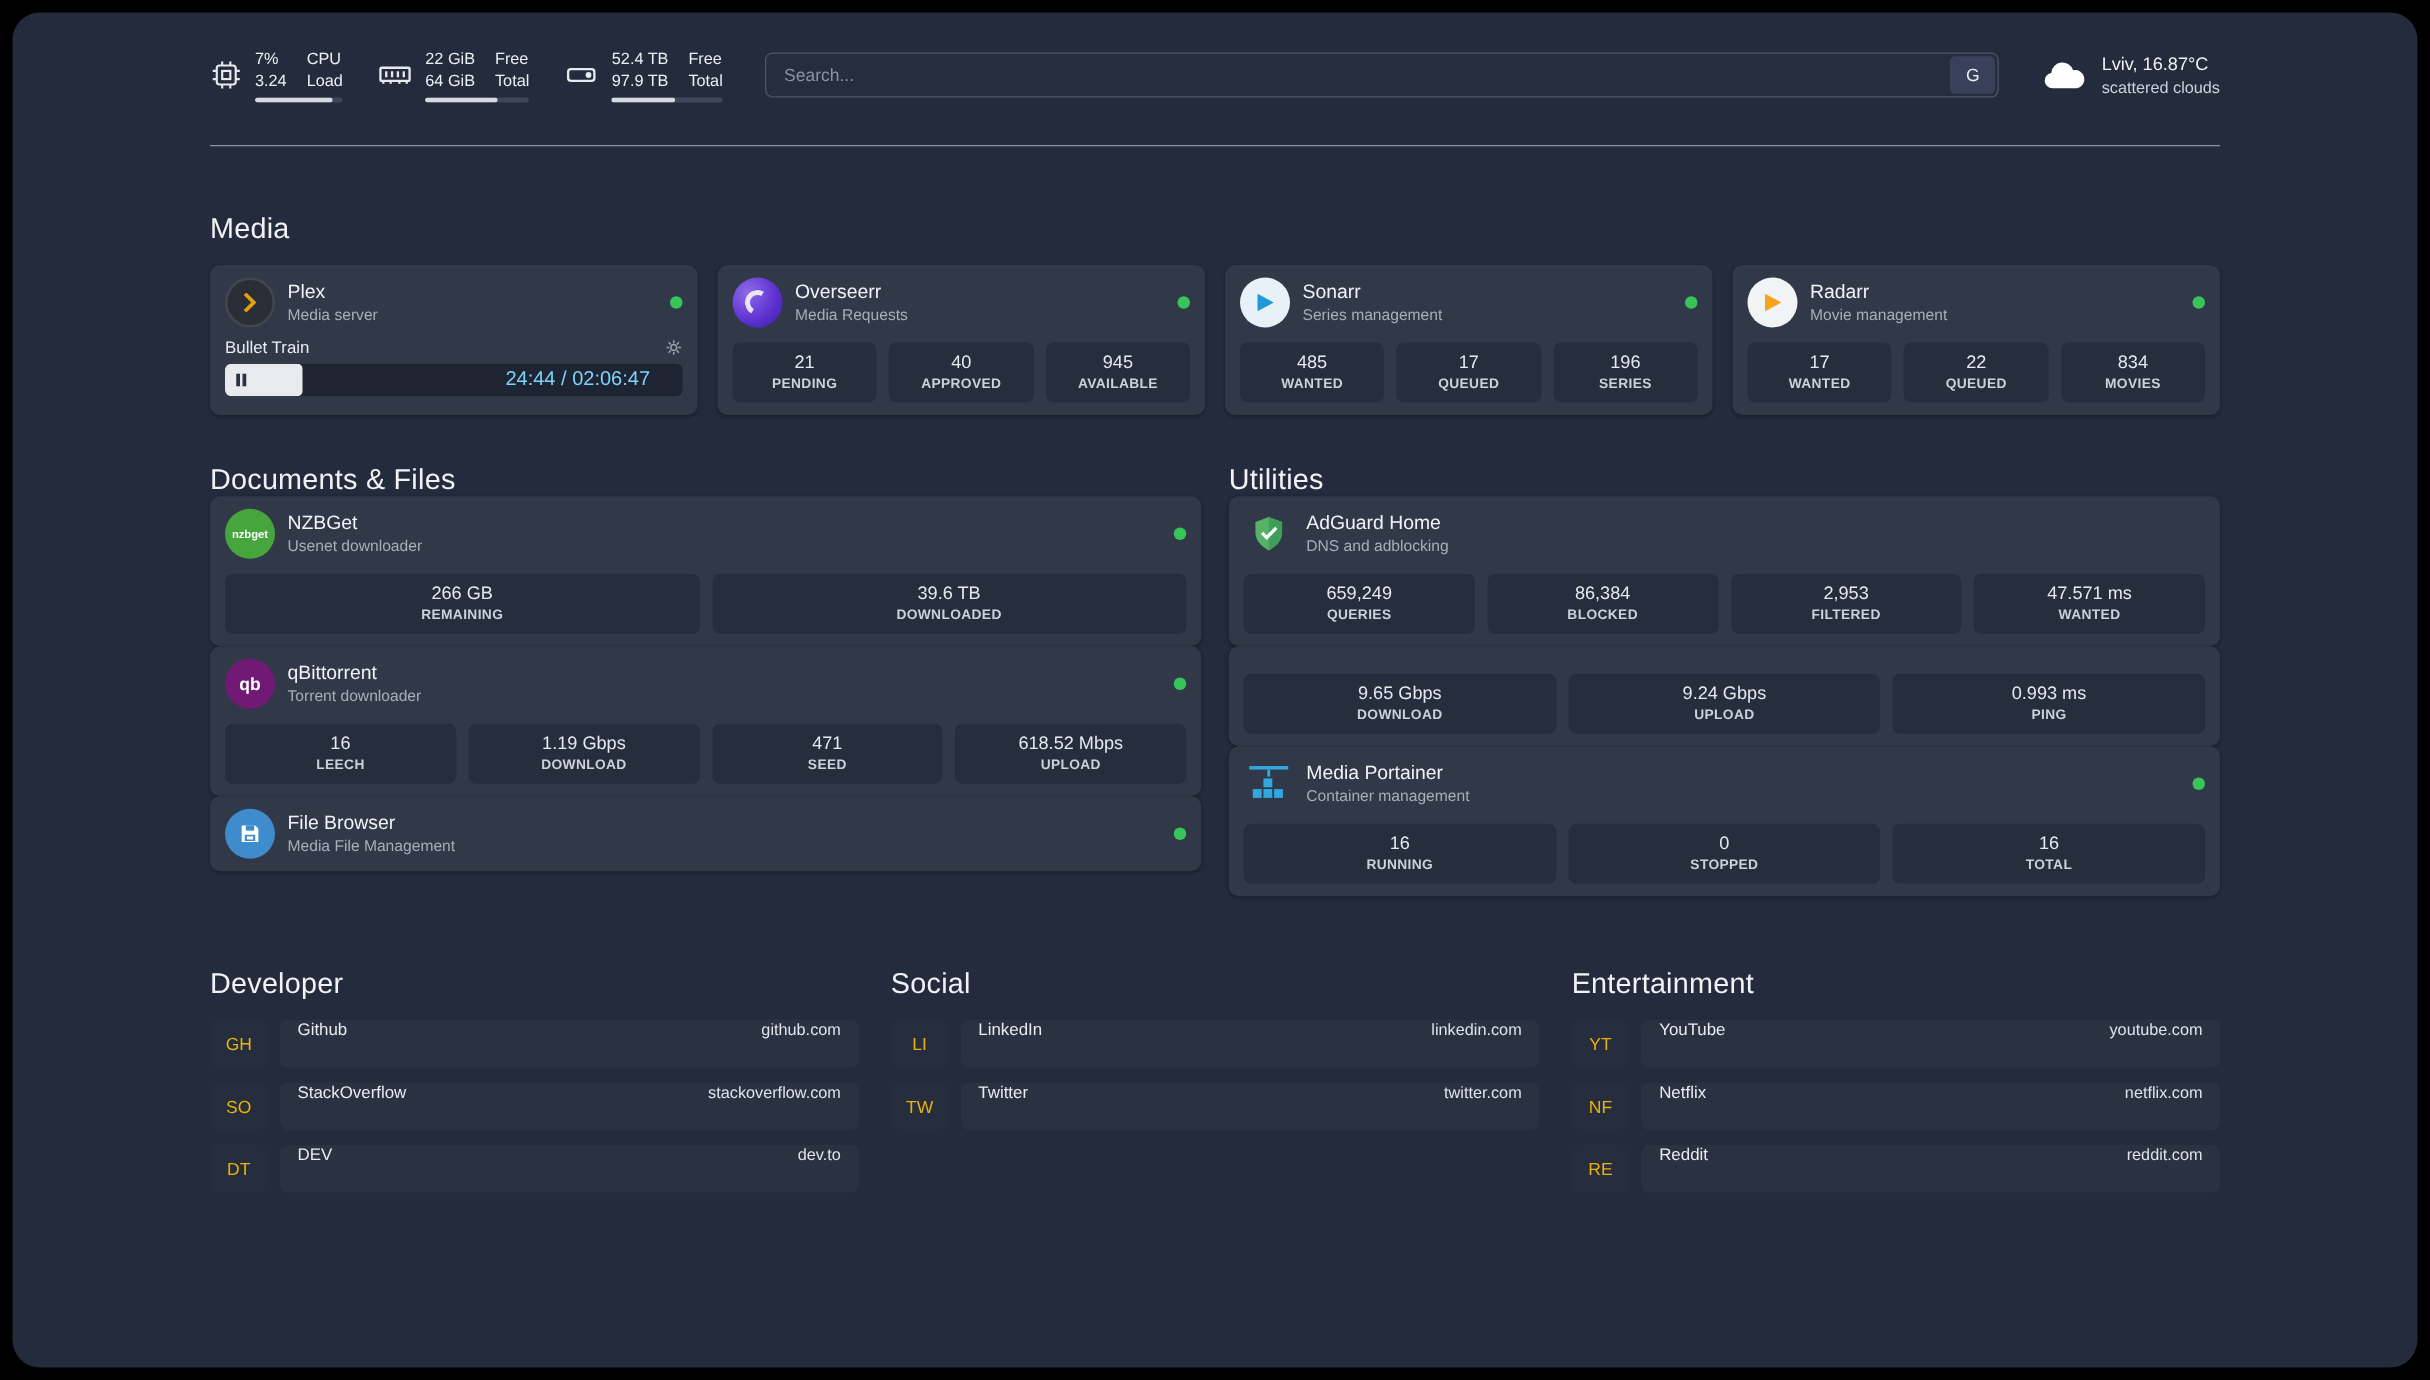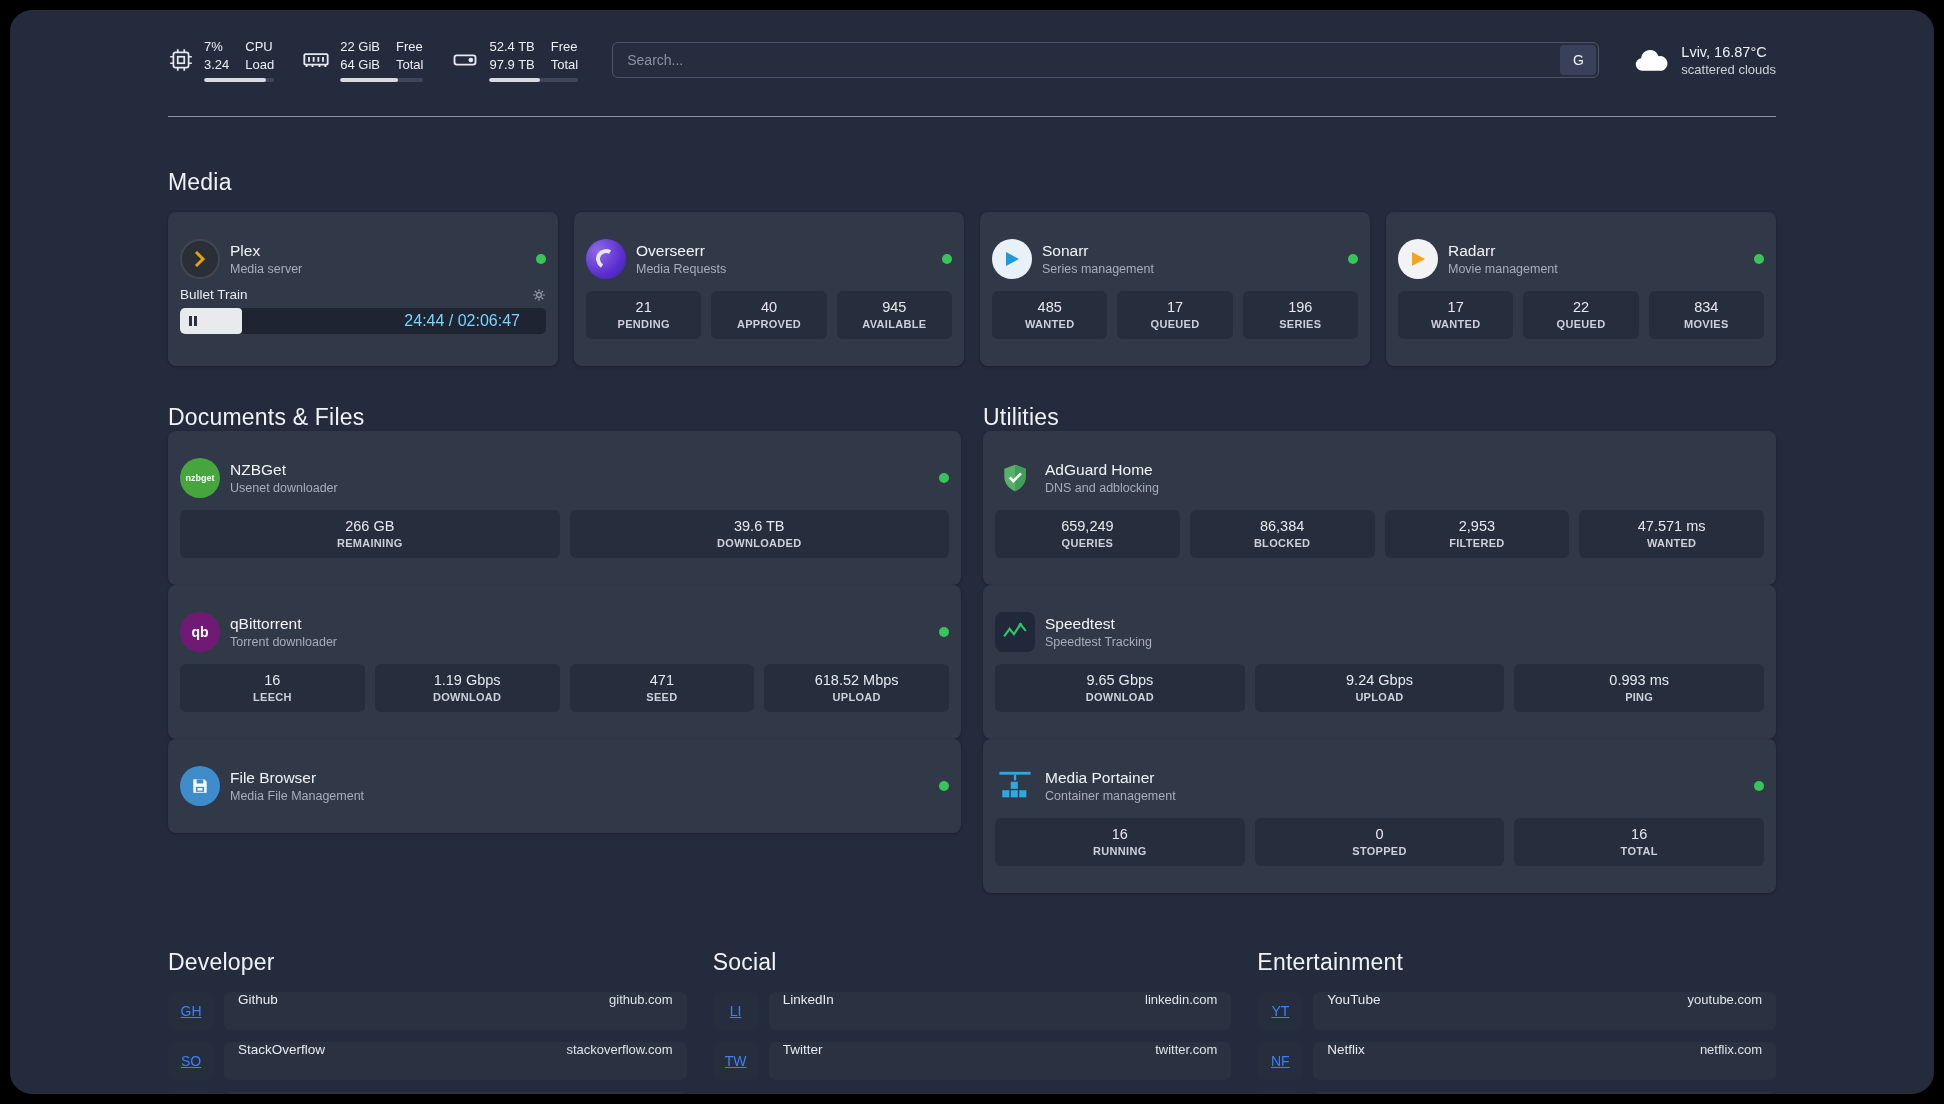--- a/index.html
+++ b/index.html
@@ -29,21 +29,21 @@
   .weather-loc { font-size:14.5px; color:#eef0f4; }
   .weather-cond { font-size:13px; color:#ccd1da; margin-top:2px; }
 
   .divider { margin-top:34px; border-bottom:1px solid #8d95a3; }
 
   
   .section-title { font-size:23px; font-weight:500; color:#f0f2f5; letter-spacing:.2px; }
   .section-media { margin-top:52px; }
   .row4 { display:grid; grid-template-columns:repeat(4,1fr); gap:16px; margin-top:16px; }
 
-  .card { background:#313949; border-radius:8px; padding:27px 12px; box-shadow:0 1px 3px rgba(0,0,0,.3); }
+  .card { background:#313949; border-radius:8px; padding:10px 12px; box-shadow:0 1px 3px rgba(0,0,0,.3); }
   .card-head { display:flex; align-items:center; gap:10px; }
   .app-icon { width:40px; height:40px; border-radius:50%; display:flex; align-items:center; justify-content:center; flex:none; overflow:hidden; }
   .app-meta { display:flex; flex-direction:column; }
   .app-name { font-size:15.5px; color:#f1f3f6; }
   .app-sub { font-size:12.5px; color:#a6adbb; margin-top:2px; }
   .dot { width:10px; height:10px; border-radius:50%; background:#37c559; margin-left:auto; flex:none; }
 
   .stats { display:flex; gap:10px; margin-top:12px; }
   .stat { flex:1; background:#262d3d; border-radius:6px; text-align:center; padding:8px 4px 9px; }
   .stat-value { font-size:14.5px; color:#e6e9ef; }
@@ -78,21 +78,21 @@
   .fb-icon { background:#3e8ccc; }
   .icon-plain { background:transparent; border-radius:8px; }
   .speedtest-icon { background:#20283a; border-radius:8px; }
 
   
   .bookmarks { display:flex; gap:26px; margin-top:56px; padding-bottom:34px; }
   .bk-col { flex:1; }
   .bk-col .section-title { margin-bottom:16px; }
   .bk-row { display:flex; align-items:center; gap:10px; margin-bottom:12px; cursor:pointer; }
   .bk-badge { width:46px; height:38px; background:#262d3c; border-radius:6px; display:flex; align-items:center;
-      justify-content:center; font-size:14px; color:#3b82f6; flex:none;text-decoration:underline; }
+      justify-content:center; font-size:14px; color:#eab308; flex:none; }
   .bk-pill { flex:1; height:38px; background:#2a3140; border-radius:6px; display:flex; align-items:flex-start;
       justify-content:space-between; padding:0 14px; }
   .bk-name { font-size:13.5px; color:#e8ebf0; }
   .bk-url { font-size:13px; color:#dfe3ea; }
 </style>
 </head>
 <body>
 
 <div class="frame">
 <div class="page">
@@ -425,32 +425,20 @@
             <div class="stat-label">FILTERED</div>
           </div>
           <div class="stat">
             <div class="stat-value">47.571 ms</div>
             <div class="stat-label">WANTED</div>
           </div>
         </div>
       </article>
 
       <article class="card">
-        <div class="card-head">
-          <span class="app-icon speedtest-icon">
-            <svg width="26" height="26" viewBox="0 0 24 24" fill="none">
-              <polyline points="2,16 7,9 11,14 17,5 22,11" stroke="#31c36a" stroke-width="2"></polyline>
-              <circle cx="17" cy="5" r="1.6" fill="#31c36a"></circle>
-            </svg>
-          </span>
-          <div class="app-meta">
-            <div class="app-name">Speedtest</div>
-            <div class="app-sub">Speedtest Tracking</div>
-          </div>
-        </div>
         <div class="stats">
           <div class="stat">
             <div class="stat-value">9.65 Gbps</div>
             <div class="stat-label">DOWNLOAD</div>
           </div>
           <div class="stat">
             <div class="stat-value">9.24 Gbps</div>
             <div class="stat-label">UPLOAD</div>
           </div>
           <div class="stat">

